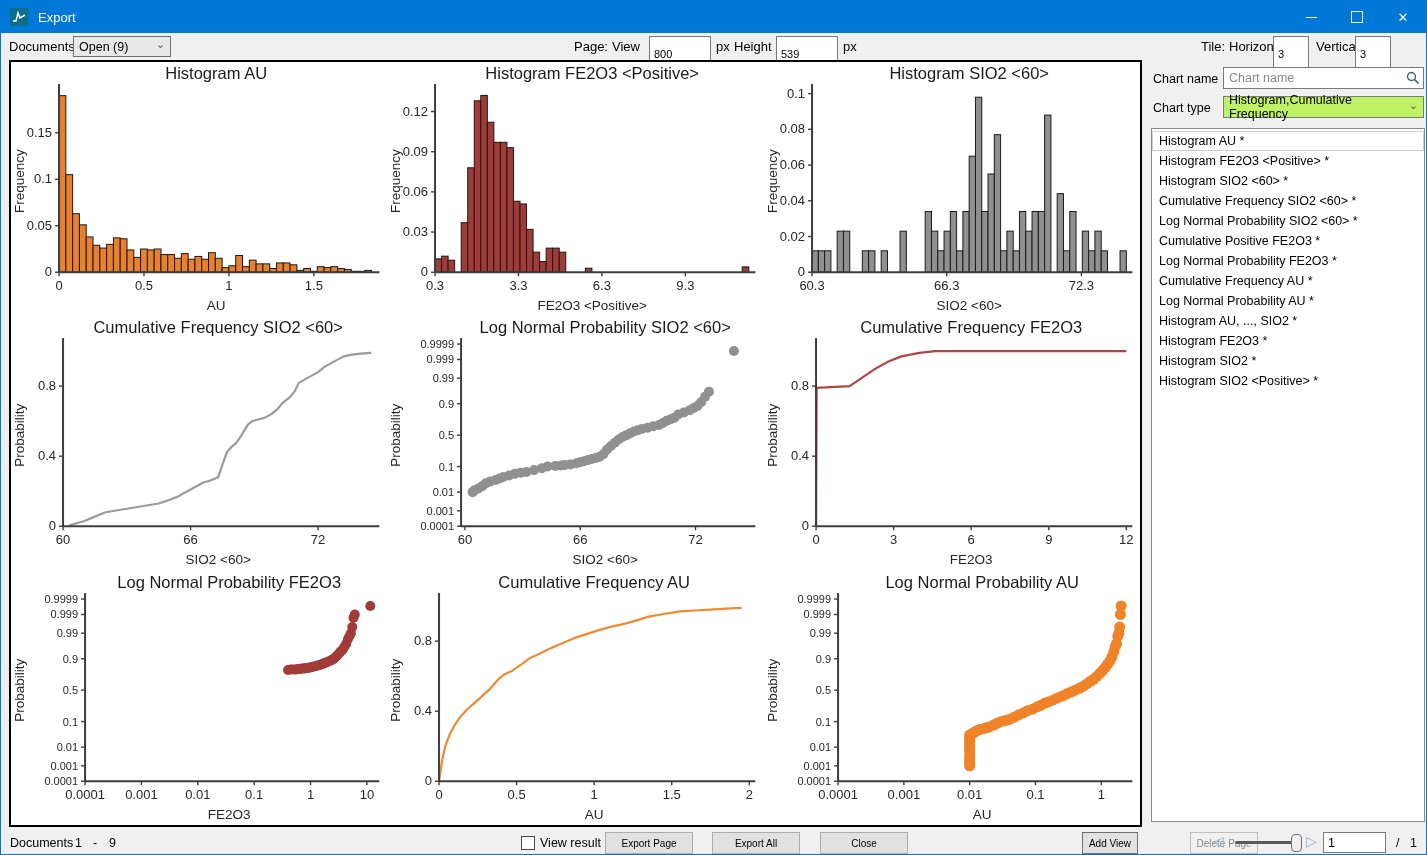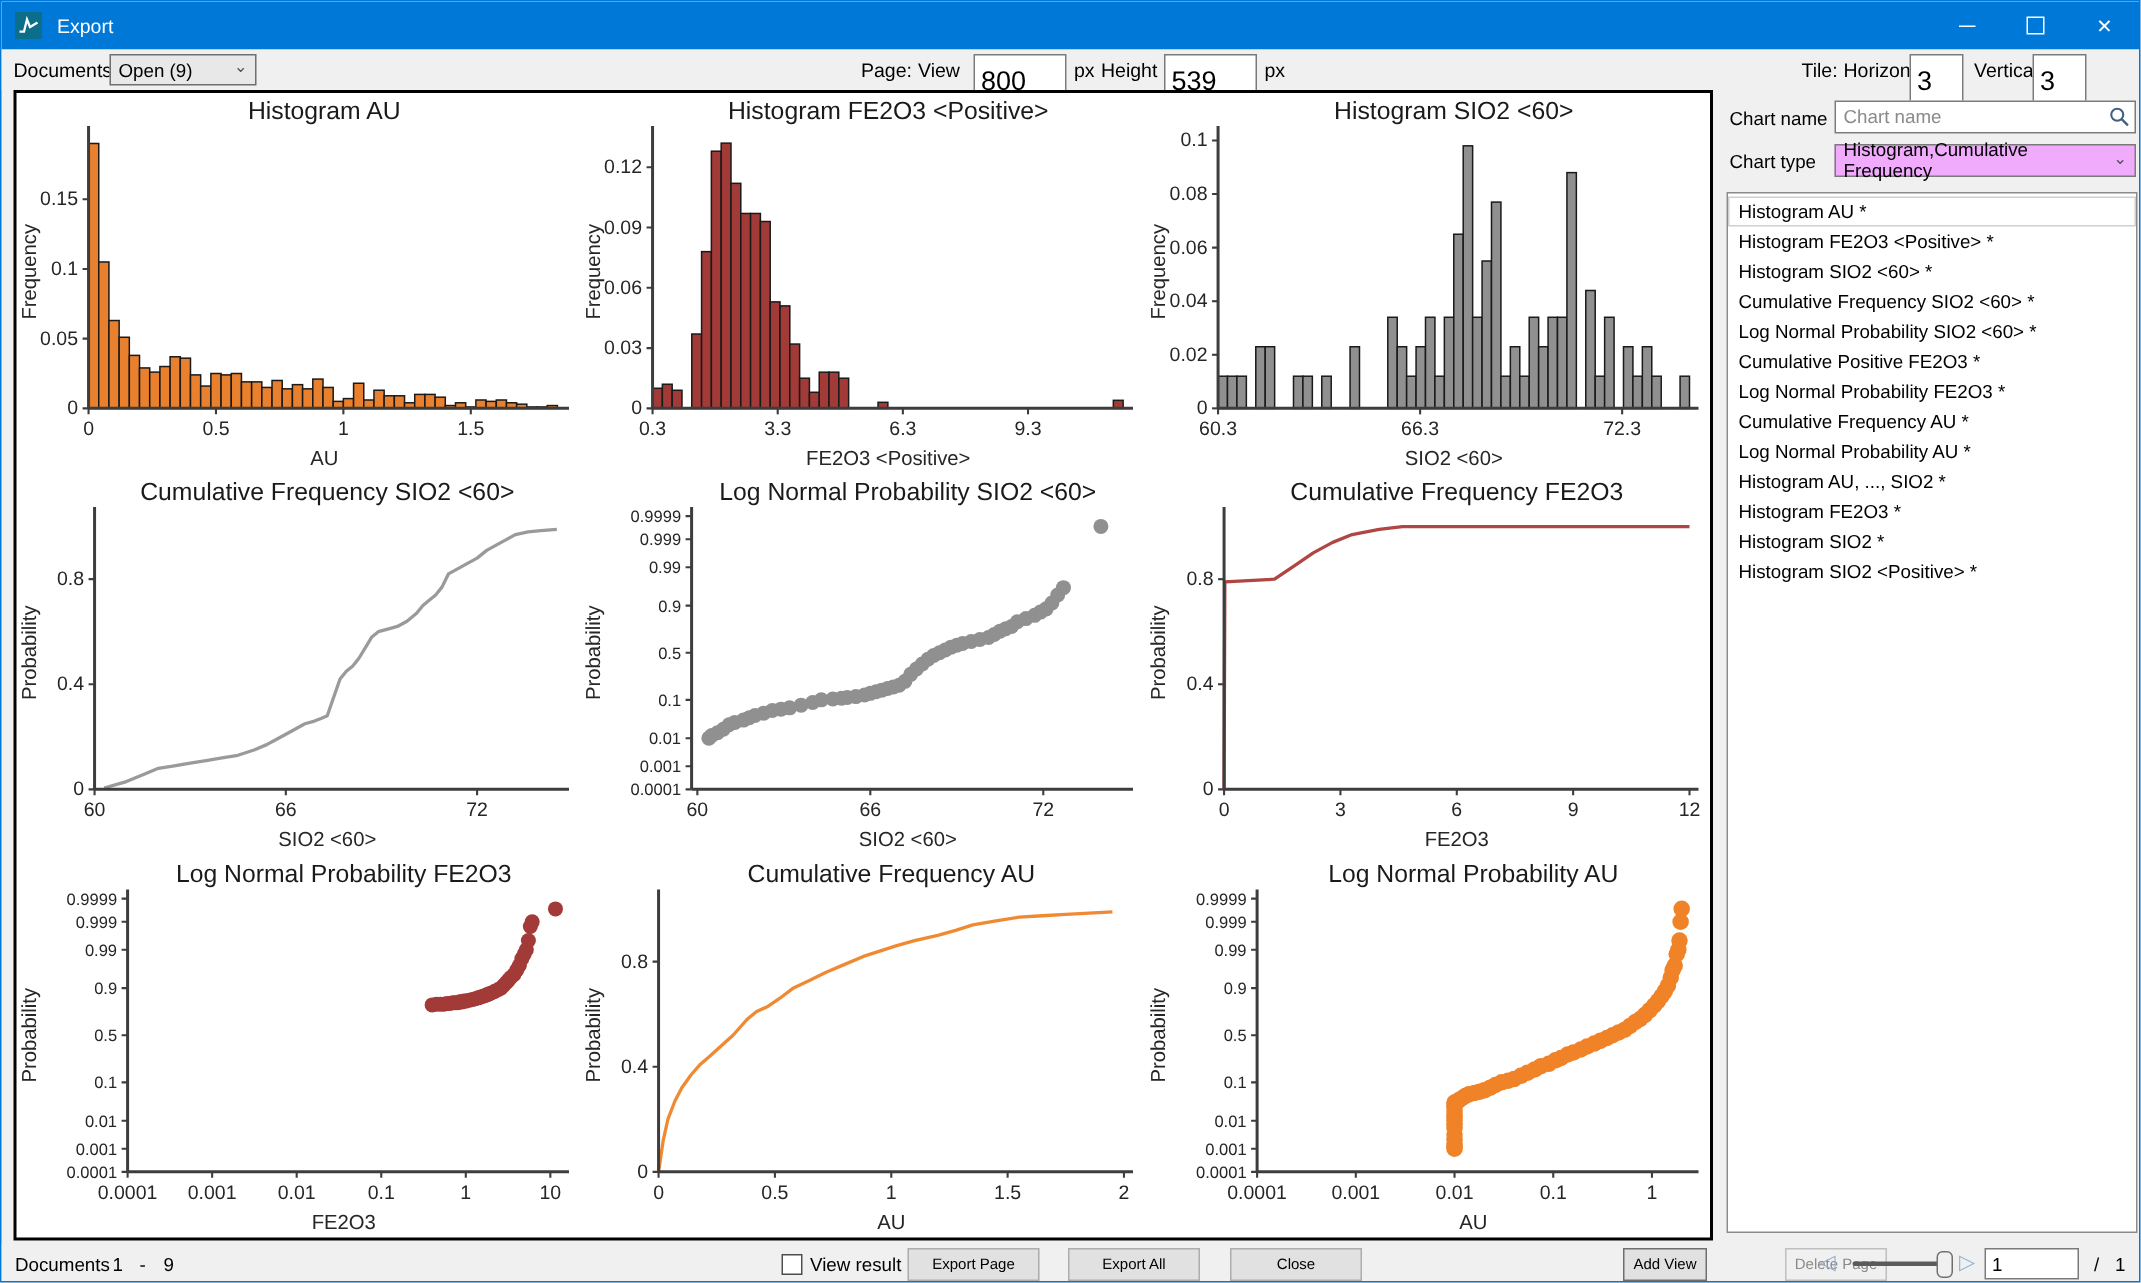--- a/index.html
+++ b/index.html
@@ -17,36 +17,36 @@
   .min-glyph{width:11px;height:1px;background:#fff}
   .max-glyph{width:10px;height:10px;border:1px solid #fff}
   .close-glyph{font-size:13px;color:#fff;line-height:1}
   
   .toolbar{position:absolute;left:0;top:32px;right:0;height:27px;background:#F0F0F0;font-size:13px;color:#000}
   .toolbar .lbl{position:absolute;top:6px;white-space:nowrap}
   .combo{position:absolute;box-sizing:border-box;height:21px;top:3px;background:#E8E8E8;border:1px solid #707070;
          display:flex;align-items:center;padding:0 5px;font-size:12.5px}
   .combo .chev{margin-left:auto;color:#555;font-size:11px;transform:translateY(-2px)}
   .tb-input{position:absolute;box-sizing:border-box;height:36px;top:3px;border:1px solid #7A7A7A;background:#fff;
-            font-size:18px;padding:0 4px;font-family:"Liberation Sans",sans-serif;color:#000}
+            font-size:11px;padding:0 4px;font-family:"Liberation Sans",sans-serif;color:#000}
   
   .chart-panel{position:absolute;left:8px;top:59px;width:1133px;height:767px;background:#fff;border:2px solid #000;
                box-sizing:border-box;display:grid;grid-template-columns:repeat(3,1fr);grid-template-rows:repeat(3,1fr)}
   .chart-cell{overflow:hidden}
   .chart-cell svg{display:block;width:100%;height:100%}
   svg text{font-family:"Liberation Sans",sans-serif}
   
   .side-lbl{position:absolute;font-size:12.5px;color:#000}
   .search-box{position:absolute;left:1222px;top:66px;width:201px;height:22px;box-sizing:border-box;border:1px solid #7A7A7A;
               background:#fff;display:flex;align-items:center}
   .search-box input{flex:1;border:none;outline:none;font-size:12.5px;padding:0 5px;font-family:"Liberation Sans",sans-serif;background:transparent}
   .search-box input::placeholder{color:#8A8A8A}
   .search-icon{width:20px;display:flex;align-items:center;justify-content:center}
   .type-combo{position:absolute;left:1222px;top:95px;width:201px;height:22px;box-sizing:border-box;border:1px solid #7A7A7A;
-              background:#f0abfc;display:flex;align-items:center;padding:0 5px;font-size:12.5px;color:#000}
+              background:#bef264;display:flex;align-items:center;padding:0 5px;font-size:12.5px;color:#000}
   .type-combo .chev{margin-left:auto;color:#555;font-size:11px;transform:translateY(-2px)}
   .chart-list{position:absolute;left:1150px;top:127px;width:274px;height:694px;box-sizing:border-box;background:#fff;
               border:1px solid #8A8A8A;overflow:hidden;padding-top:2px}
   .chart-list-item{height:20px;line-height:20px;padding-left:7px;font-size:12.5px;color:#000;white-space:nowrap}
   .chart-list-item.current{outline:1px solid #CFCFCF;outline-offset:-1px}
   
   .statusbar{position:absolute;left:0;top:828px;right:0;height:27px;background:#F0F0F0;font-size:12.5px;color:#000;
              border-bottom:2px solid #0078D7;box-sizing:border-box}
   .statusbar .s-lbl{position:absolute;top:7px;white-space:nowrap}
   .btn{position:absolute;top:3px;height:22px;box-sizing:border-box;background:#E1E1E1;border:1px solid #ADADAD;

